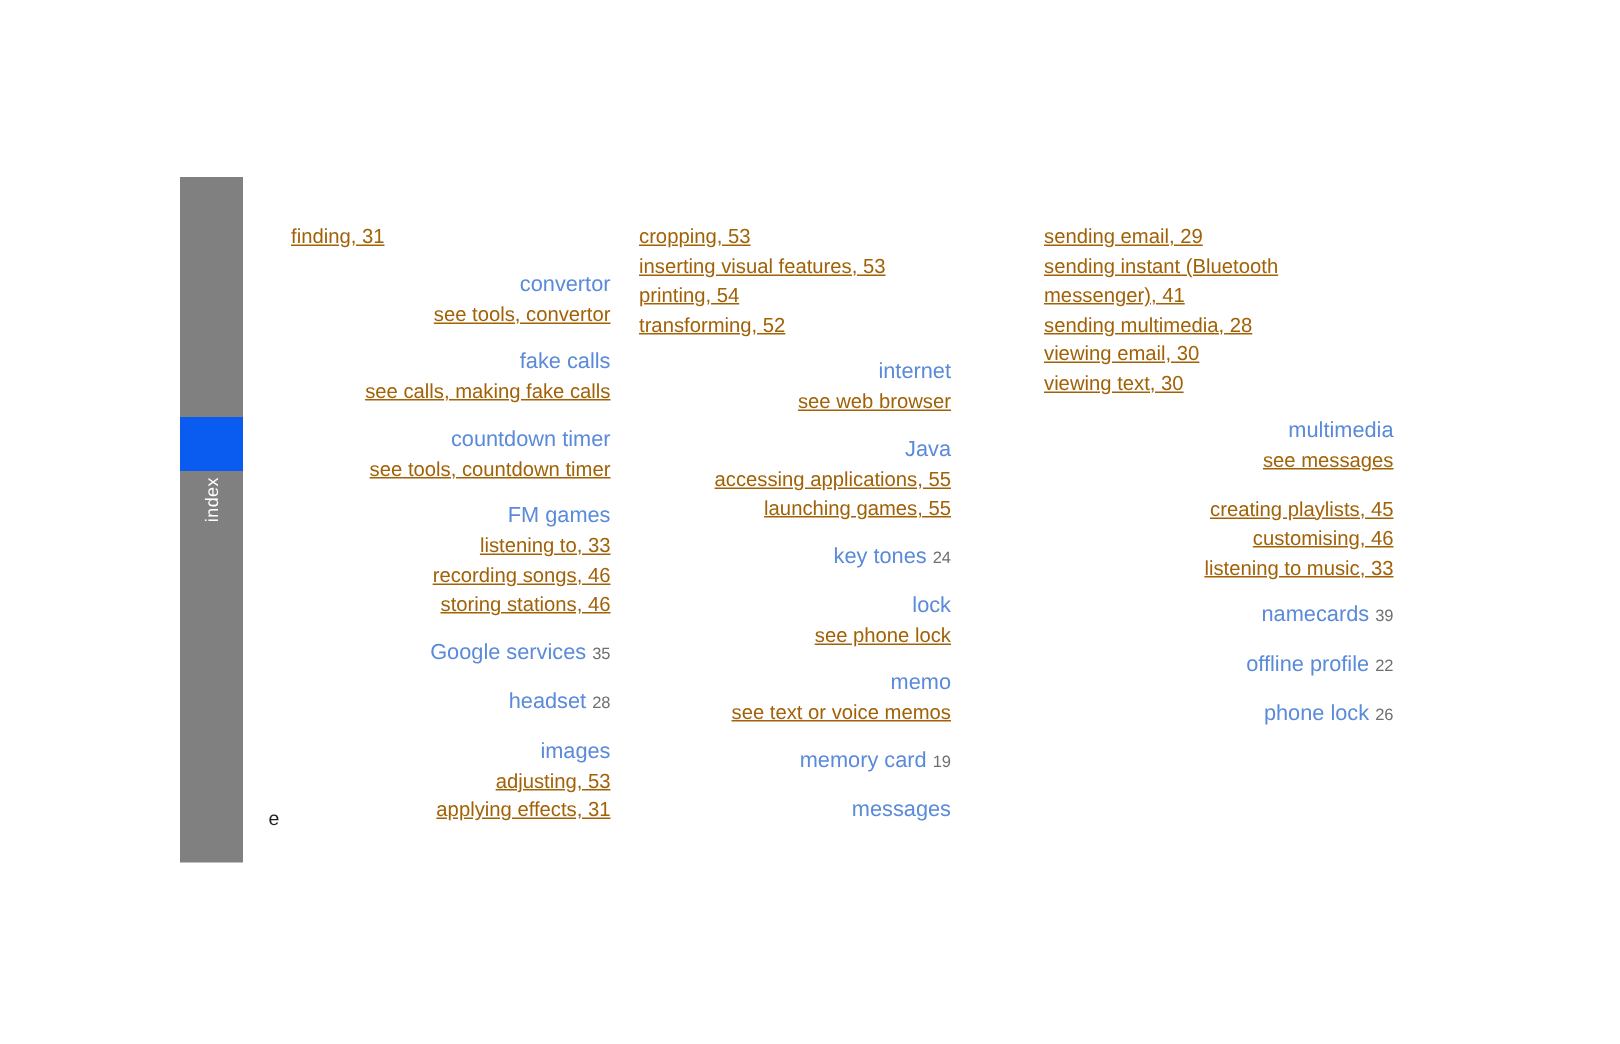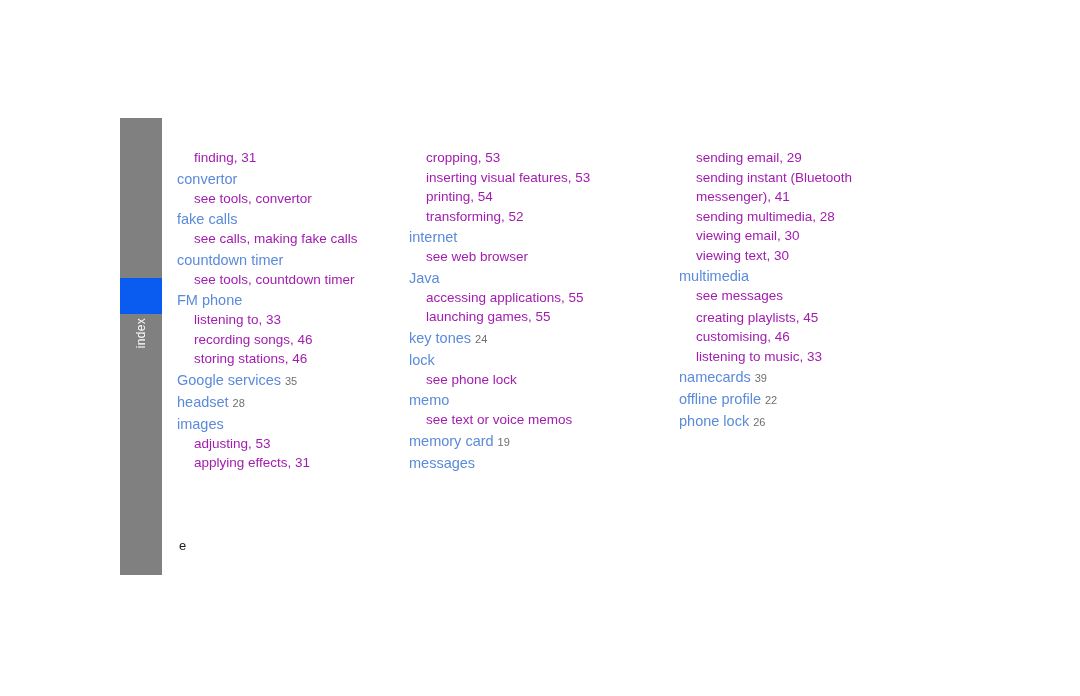--- a/index.html
+++ b/index.html
@@ -66,45 +66,46 @@
   
   .column {
     position: absolute;
     top: 148px;
   }
   #column-left   { left: 177px; width: 230px; }
   #column-middle { left: 409px; width: 225px; }
   #column-right  { left: 679px; width: 250px; }
 
   .entry { margin: 0 0 0 0; }
-  .entry.gap { margin-top: 2px; }
+  .entry.gap { margin-top: 13px; text-align: right; }
 
   .heading {
     color: #5a8ada;
     font-size: 14.5px;
     line-height: 19px;
     white-space: nowrap;
   }
   .heading .pagenum {
     color: #6f6f6f;
     font-size: 11px;
     margin-left: 4px;
   }
 
   .subs {
     margin: 0;
     padding: 0;
     list-style: none;
   }
   .subs li {
-    color: #a21caf;
+    color: #a16207;
     font-size: 13.5px;
     line-height: 19.5px;
     padding-left: 17px;
     white-space: nowrap;
+    text-decoration: underline;
   }
   .subs li.wrap { white-space: normal; text-indent: 0; }
 
   
   .orphan-subs { margin-bottom: 0; }
 
   
   #page-marker {
     position: absolute;
     left: 179px;
@@ -144,21 +145,21 @@
           <li>see calls, making fake calls</li>
         </ul>
       </div>
       <div class="entry gap">
         <div class="heading">countdown timer</div>
         <ul class="subs">
           <li>see tools, countdown timer</li>
         </ul>
       </div>
       <div class="entry gap">
-        <div class="heading">FM phone</div>
+        <div class="heading">FM games</div>
         <ul class="subs">
           <li>listening to,  33</li>
           <li>recording songs,  46</li>
           <li>storing stations,  46</li>
         </ul>
       </div>
       <div class="entry gap">
         <div class="heading">Google services<span class="pagenum">35</span></div>
       </div>
       <div class="entry gap">

